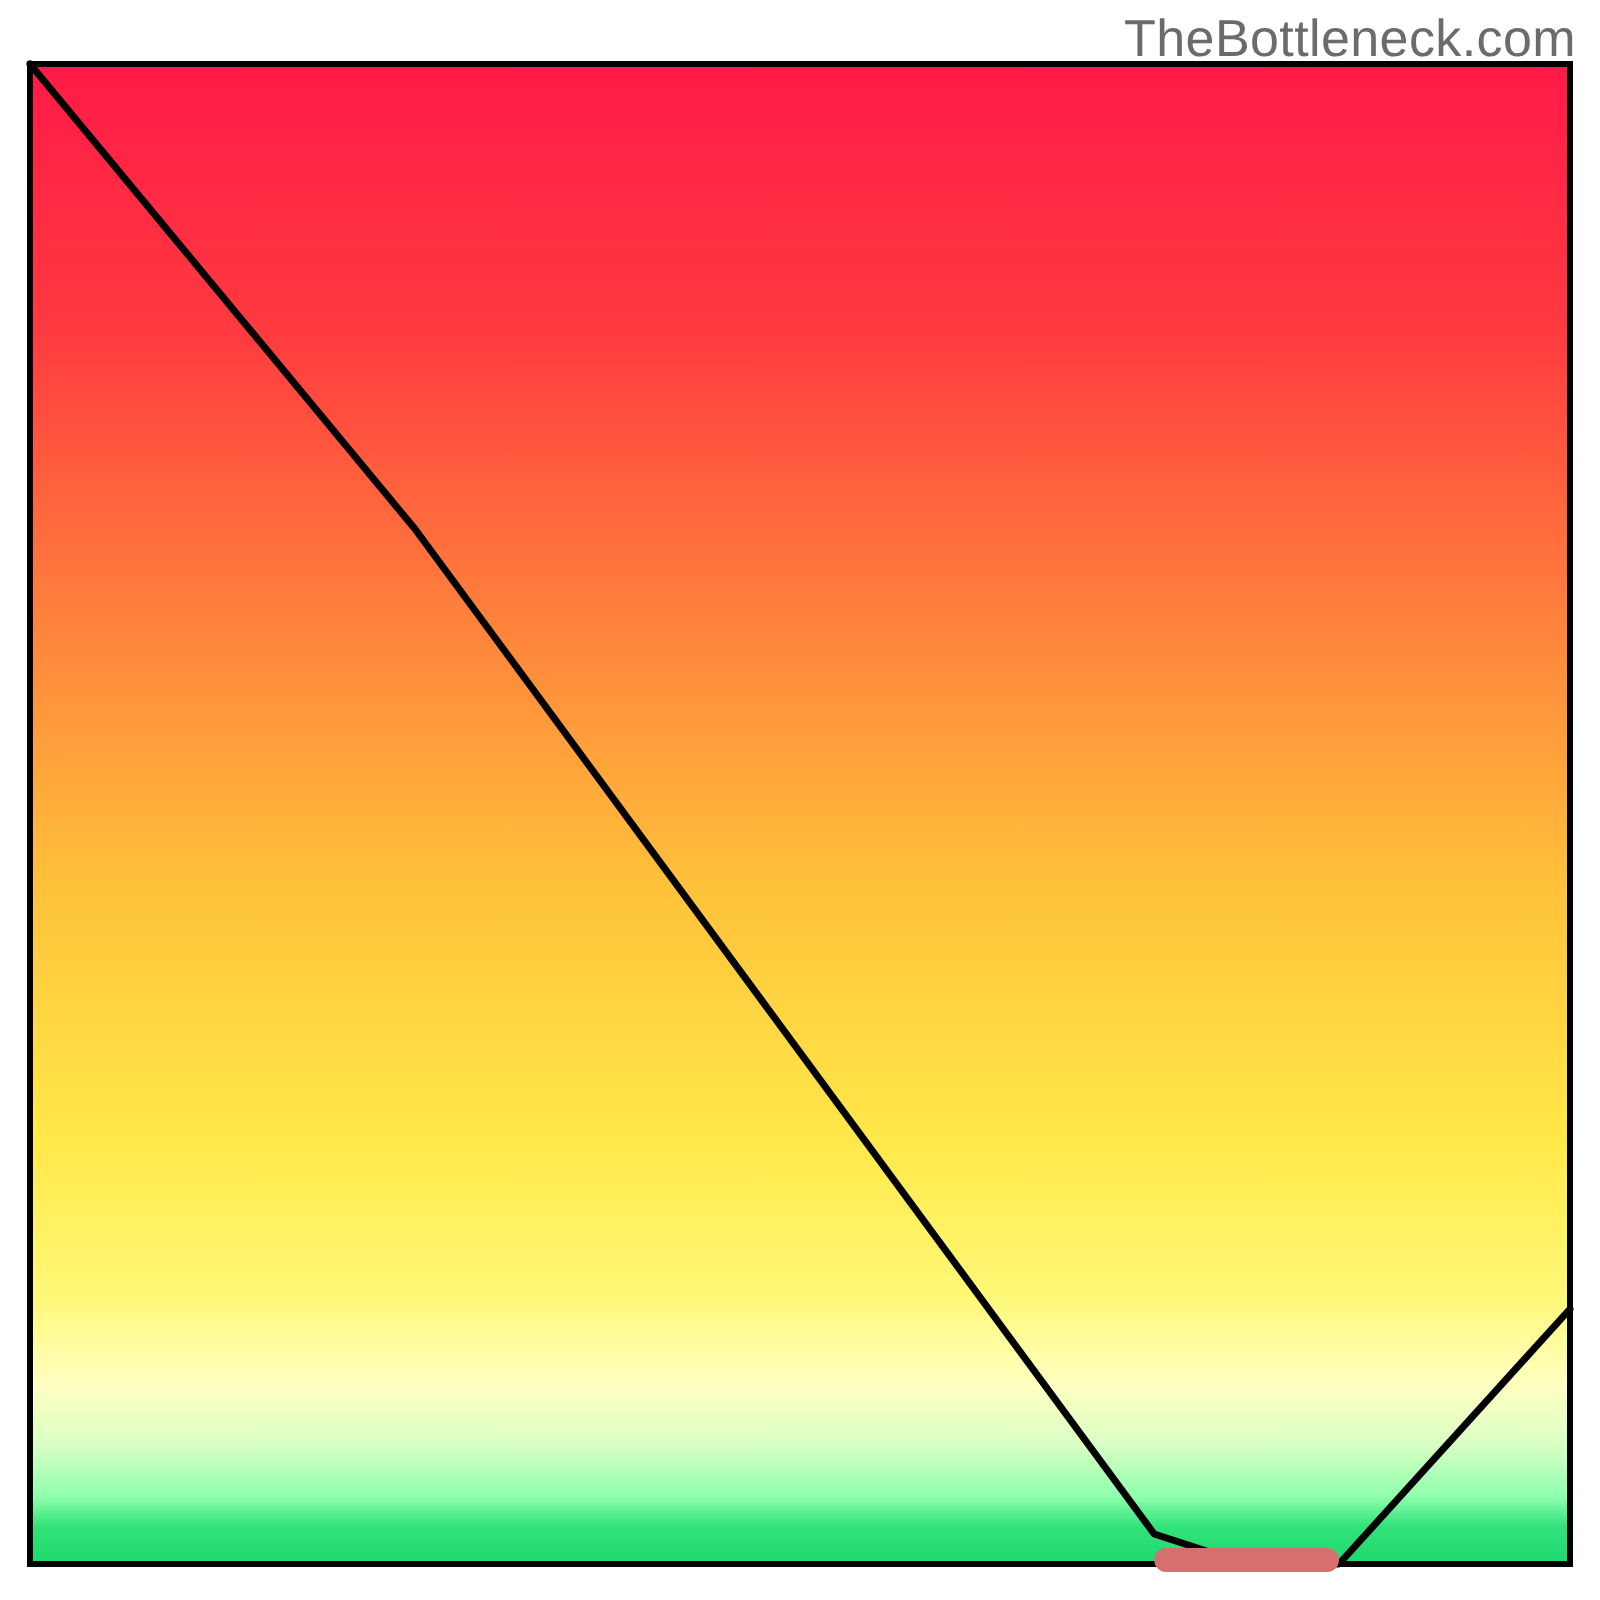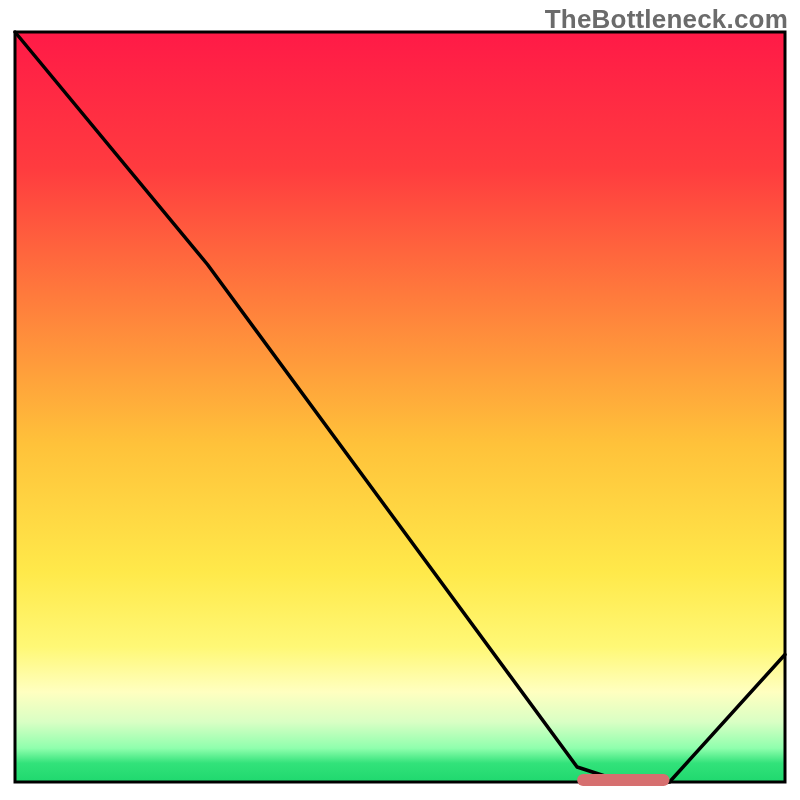--- a/index.html
+++ b/index.html
@@ -14,21 +14,21 @@
   .stage {
     position: relative;
     width: 800px;
     height: 800px;
   }
   .watermark {
     position: absolute;
     top: 4px;
     right: 12px;
     font-size: 26px;
-    font-weight: 700;
+    font-weight: 400;
     color: #6b6b6b;
     letter-spacing: 0.2px;
   }
   svg.chart {
     position: absolute;
     left: 0;
     top: 0;
   }
 </style>
 </head>

